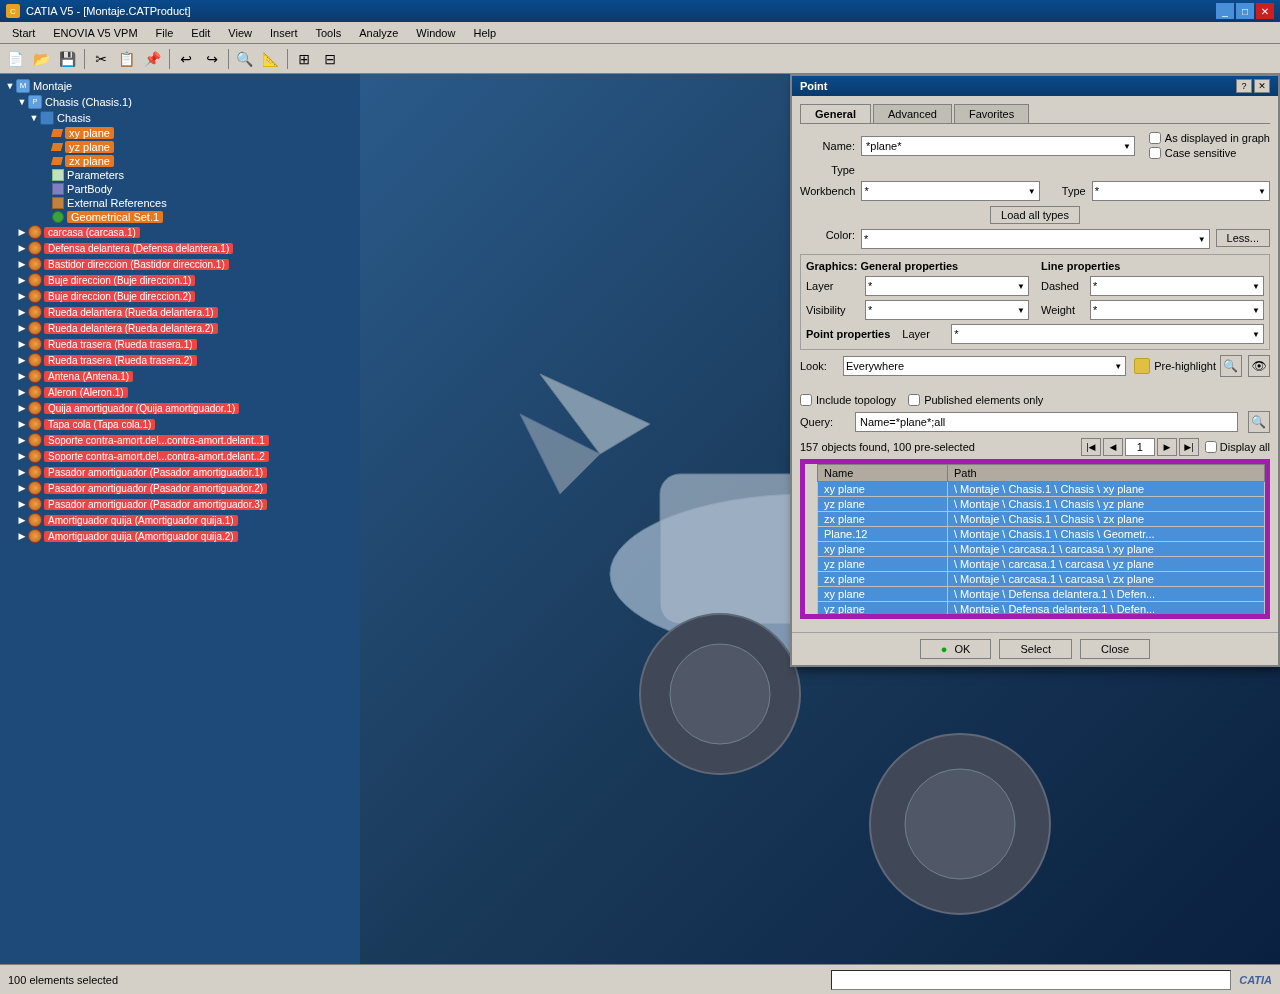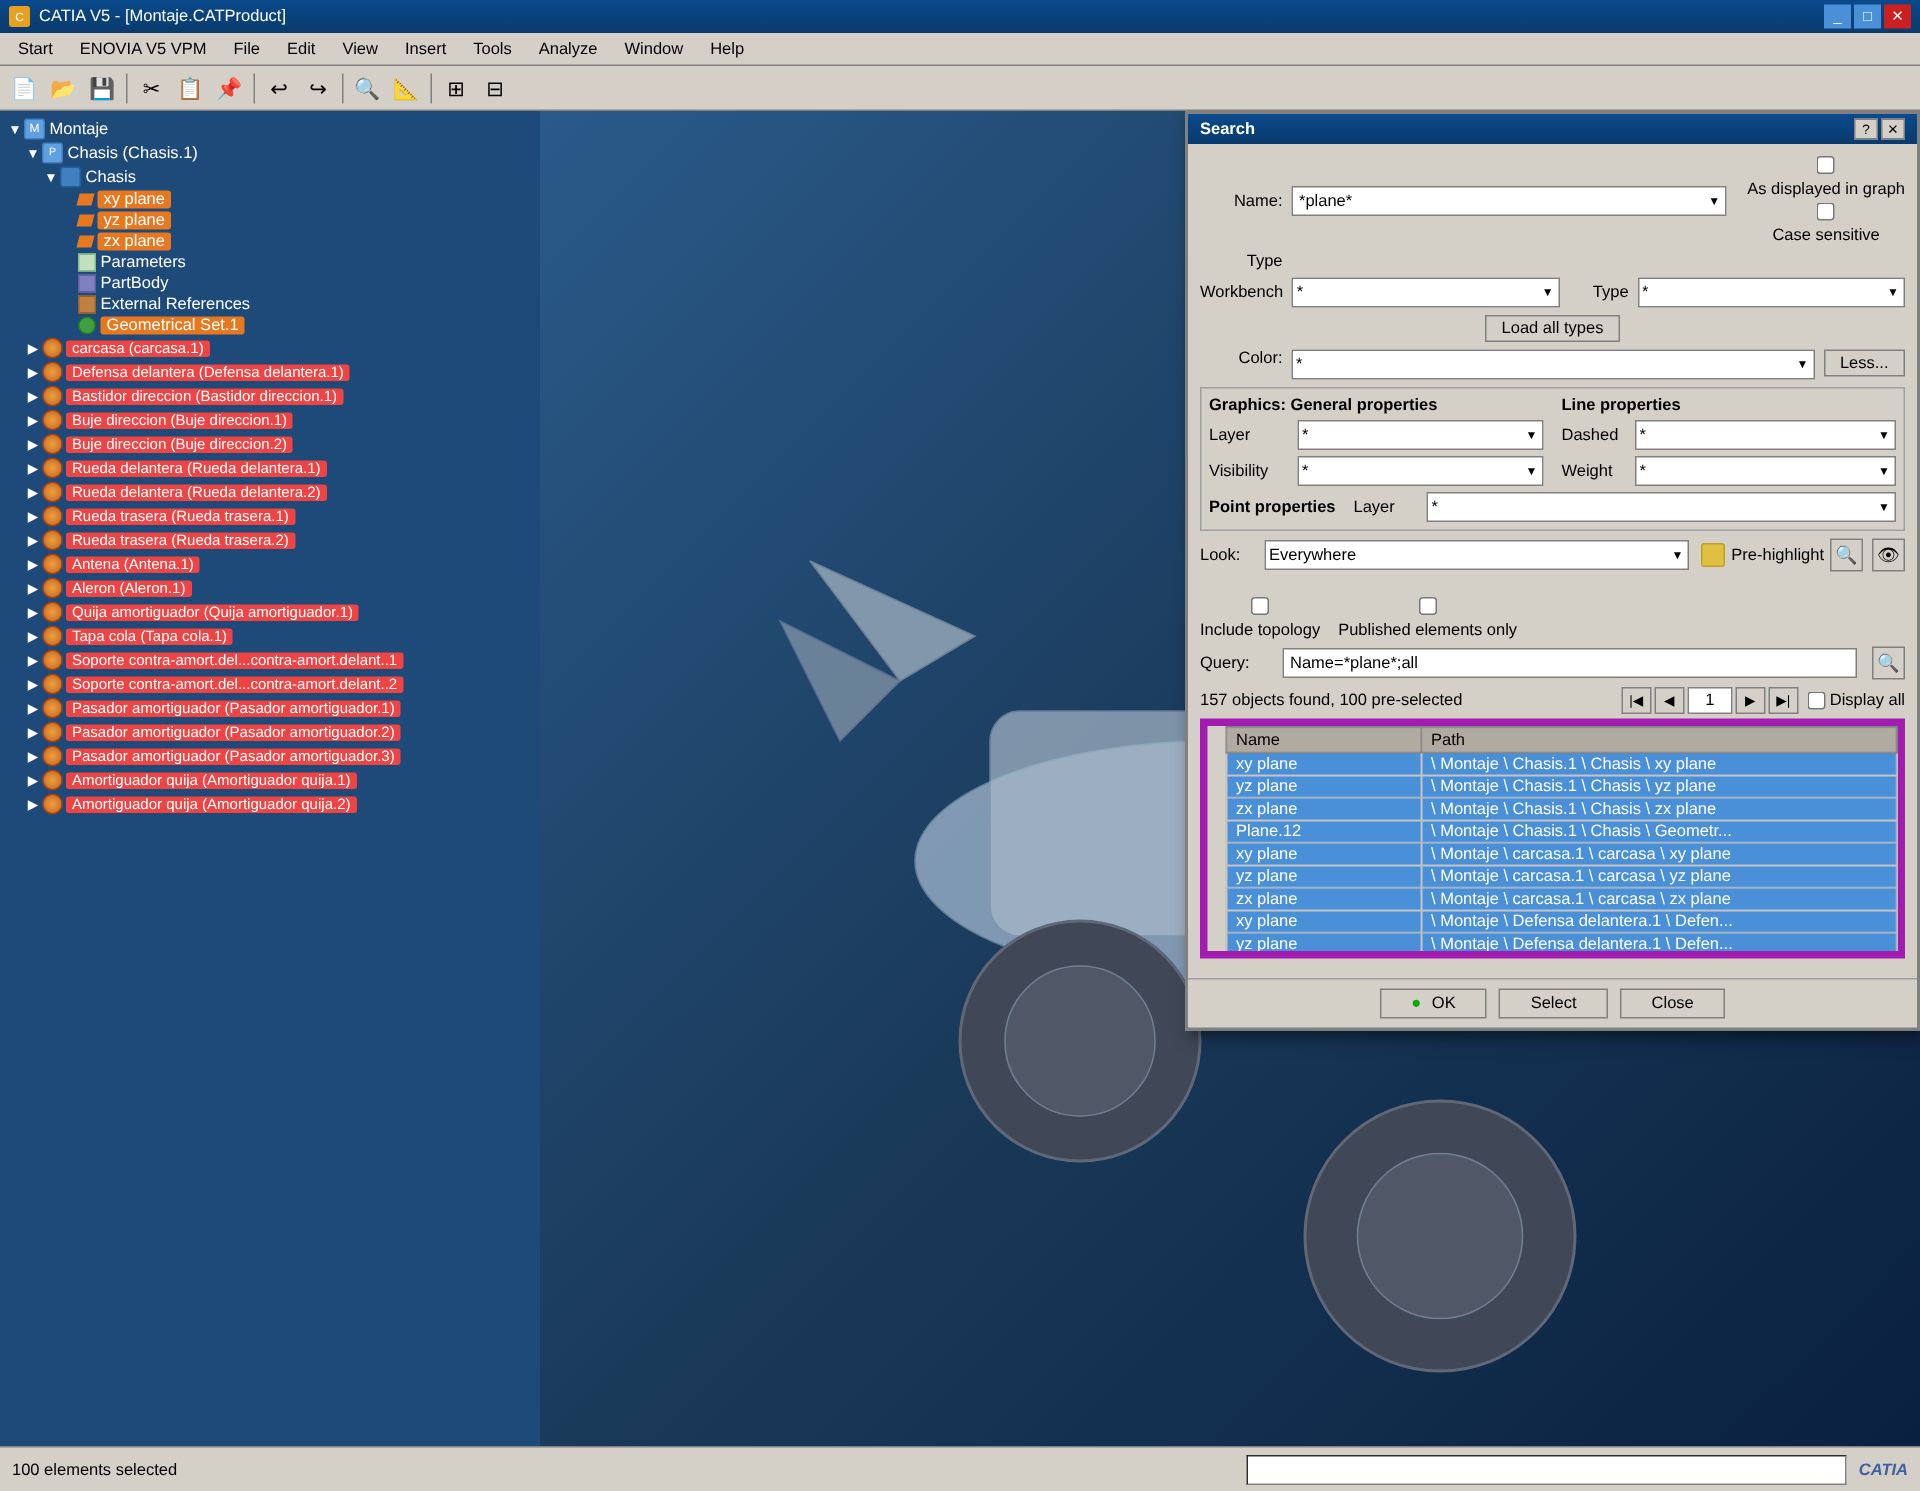--- a/index.html
+++ b/index.html
@@ -199,21 +199,21 @@
       font-size: 11px;
     }
     .btn-less {
       padding: 2px 10px;
       border: 1px solid #808080;
       background: #d4d0c8;
       cursor: pointer;
       font-size: 11px;
     }
 
-    .checkbox-row { display: flex; align-items: center; gap: 4px; font-size: 11px; flex-direction: column; }
+    .checkbox-row { display: flex; align-items: center; gap: 4px; font-size: 11px; }
     .nav-btn {
       width: 20px; height: 18px;
       border: 1px solid #808080;
       background: #d4d0c8;
       cursor: pointer;
       font-size: 9px;
       display: flex; align-items: center; justify-content: center;
     }
     .nav-input {
       width: 30px; height: 18px;
@@ -612,29 +612,34 @@
         <line x1="580" y1="310" x2="610" y2="360"></line>
       </g>
 
       <polygon points="240,380 180,300 290,350" fill="#9aacbc" stroke="#8090a0" stroke-width="1" opacity="0.8"></polygon>
       <polygon points="240,380 160,340 200,420" fill="#8a9cac" stroke="#7080a0" stroke-width="1" opacity="0.7"></polygon>
     </svg>
 
     <div class="dialog">
 
       <div class="dialog-title">
-        <span>Search</span>
+        <span>Point</span>
         <div class="dialog-title-btns">
           <button class="dialog-btn">?</button>
           <button class="dialog-btn">✕</button>
         </div>
       </div>
 
       <div class="dialog-content">
 
+        <div class="tabs">
+          <div class="tab active">General</div>
+          <div class="tab">Advanced</div>
+          <div class="tab">Favorites</div>
+        </div>
 
         <div class="form-row">
           <span class="form-label">Name:</span>
           <div class="select-wrapper" style="flex:2">
             <input type="text" class="form-input" value="*plane*" style="width: 100%;">
           </div>
 
           <div style="display:flex;flex-direction:column;gap:3px;margin-left:8px">
             <div class="checkbox-row">
               <input type="checkbox" class="inline-checkbox" style="">

